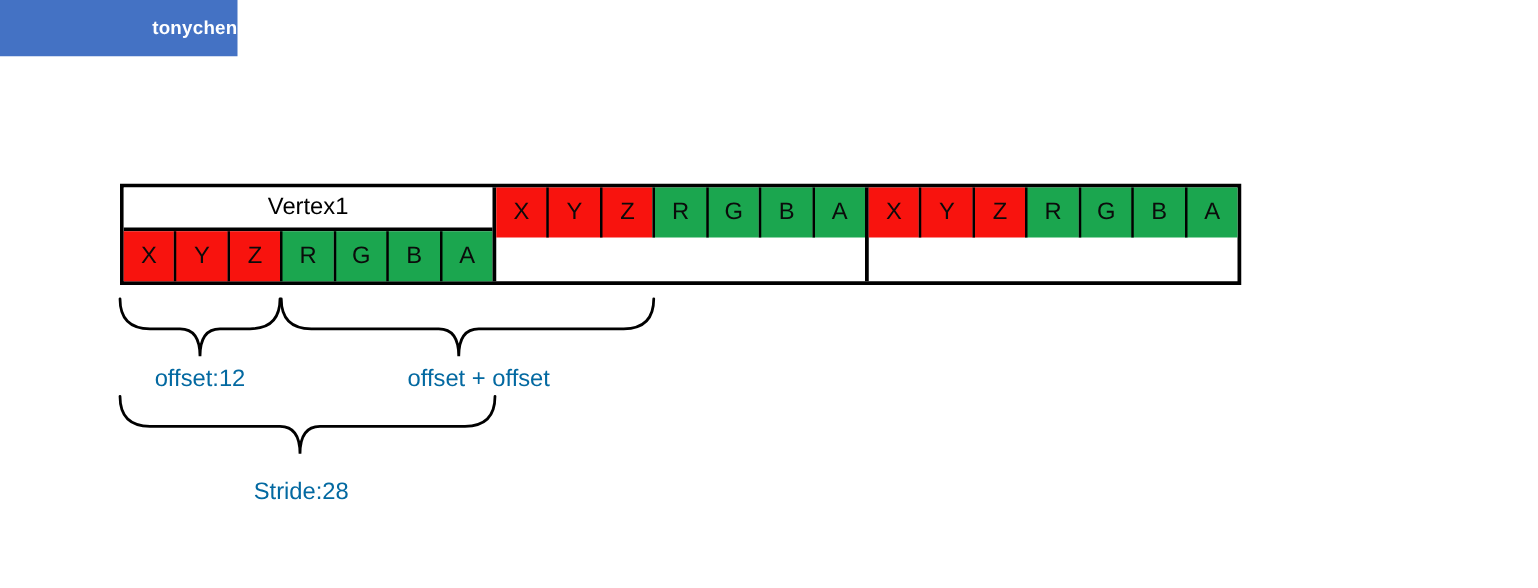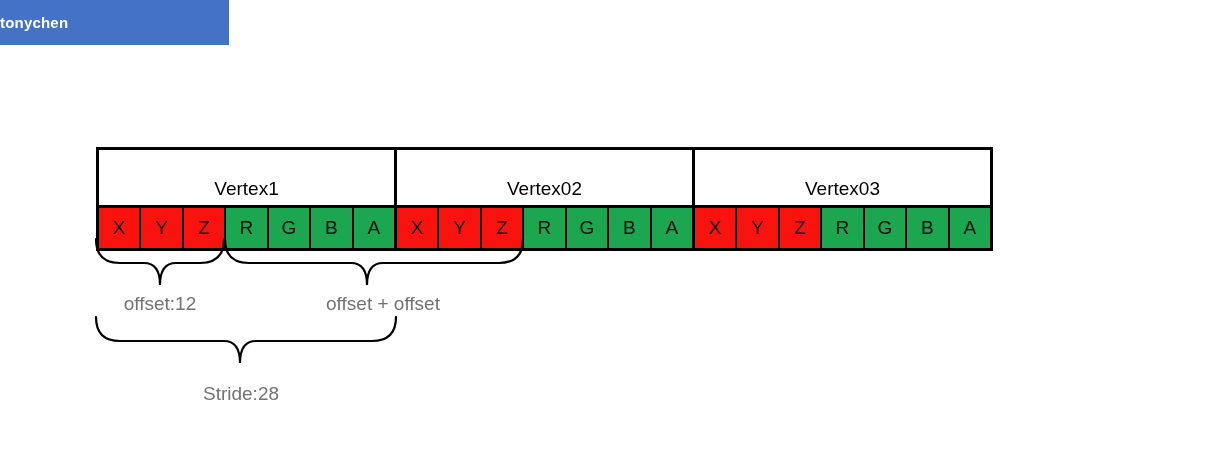--- a/index.html
+++ b/index.html
@@ -8,24 +8,24 @@
     font-family: "Liberation Sans", sans-serif;
     width: 1230px;
     height: 470px;
     position: relative;
     overflow: hidden;
     color: #111;
   }
   .banner {
     position: absolute;
     left: 0; top: 0;
-    width: 229px; height: 45px;
+    width: 190px; height: 45px;
     display: flex;
     align-items: center;
-    justify-content: flex-start;
+    justify-content: flex-end;
   }
   .banner-label {
     color: #ffffff;
     font-size: 15px;
     font-weight: 600;
     letter-spacing: 0.2px;
   }
   .vtable {
     position: absolute;
     left: 96px; top: 147px;
@@ -43,21 +43,20 @@
   .vertex-section + .vertex-section { border-left: 3px solid #000; }
   .vertex-header {
     height: 35px;
     border-bottom: 3px solid #000;
     display: flex;
     align-items: center;
     justify-content: center;
     font-size: 19px;
     background: #ffffff;
     color: #000;
-    margin-top: 23px;
   }
   .cell-row {
     display: flex;
     height: 40px;
   }
   .cell {
     flex: 1 1 0;
     display: flex;
     align-items: center;
     justify-content: center;
@@ -73,21 +72,21 @@
   .brace path {
     fill: none;
     stroke: #000;
     stroke-width: 2.2;
     stroke-linecap: round;
   }
   .caption {
     position: absolute;
     font-size: 19px;
     text-align: center;
-    color: #737373;
+    color: #0369a1;
     white-space: nowrap;
   }
   .caption-offset        { left: 95px;  top: 293px; width: 130px; }
   .caption-offset-stride { left: 290px; top: 293px; width: 186px; }
   .caption-stride        { left: 156px; top: 383px; width: 170px; }
 </style>
 </head>
 <body>
 
 <div class="banner" id="banner" style="background: rgb(68, 114, 196);">
@@ -102,34 +101,32 @@
         <div class="cell" style="background: rgb(248, 19, 14);">Y</div>
         <div class="cell" style="background: rgb(248, 19, 14);">Z</div>
         <div class="cell" style="background: rgb(27, 166, 79);">R</div>
         <div class="cell" style="background: rgb(27, 166, 79);">G</div>
         <div class="cell" style="background: rgb(27, 166, 79);">B</div>
         <div class="cell" style="background: rgb(27, 166, 79);">A</div>
       </div>
   </div>
 
   <div class="vertex-section">
-    <div class="vertex-header">Vertex02</div>
     <div class="cell-row">
         <div class="cell" style="background: rgb(248, 19, 14);">X</div>
         <div class="cell" style="background: rgb(248, 19, 14);">Y</div>
         <div class="cell" style="background: rgb(248, 19, 14);">Z</div>
         <div class="cell" style="background: rgb(27, 166, 79);">R</div>
         <div class="cell" style="background: rgb(27, 166, 79);">G</div>
         <div class="cell" style="background: rgb(27, 166, 79);">B</div>
         <div class="cell" style="background: rgb(27, 166, 79);">A</div>
       </div>
   </div>
 
   <div class="vertex-section">
-    <div class="vertex-header">Vertex03</div>
     <div class="cell-row">
         <div class="cell" style="background: rgb(248, 19, 14);">X</div>
         <div class="cell" style="background: rgb(248, 19, 14);">Y</div>
         <div class="cell" style="background: rgb(248, 19, 14);">Z</div>
         <div class="cell" style="background: rgb(27, 166, 79);">R</div>
         <div class="cell" style="background: rgb(27, 166, 79);">G</div>
         <div class="cell" style="background: rgb(27, 166, 79);">B</div>
         <div class="cell" style="background: rgb(27, 166, 79);">A</div>
       </div>
   </div>

